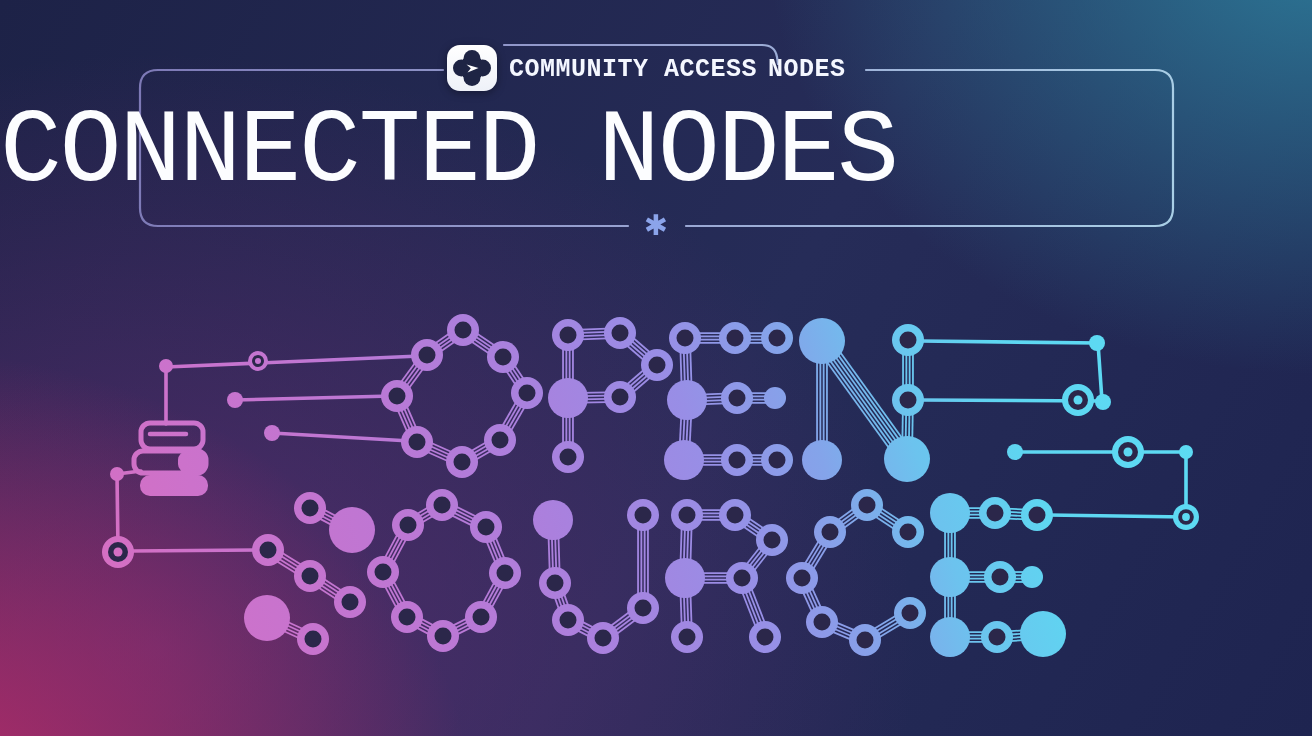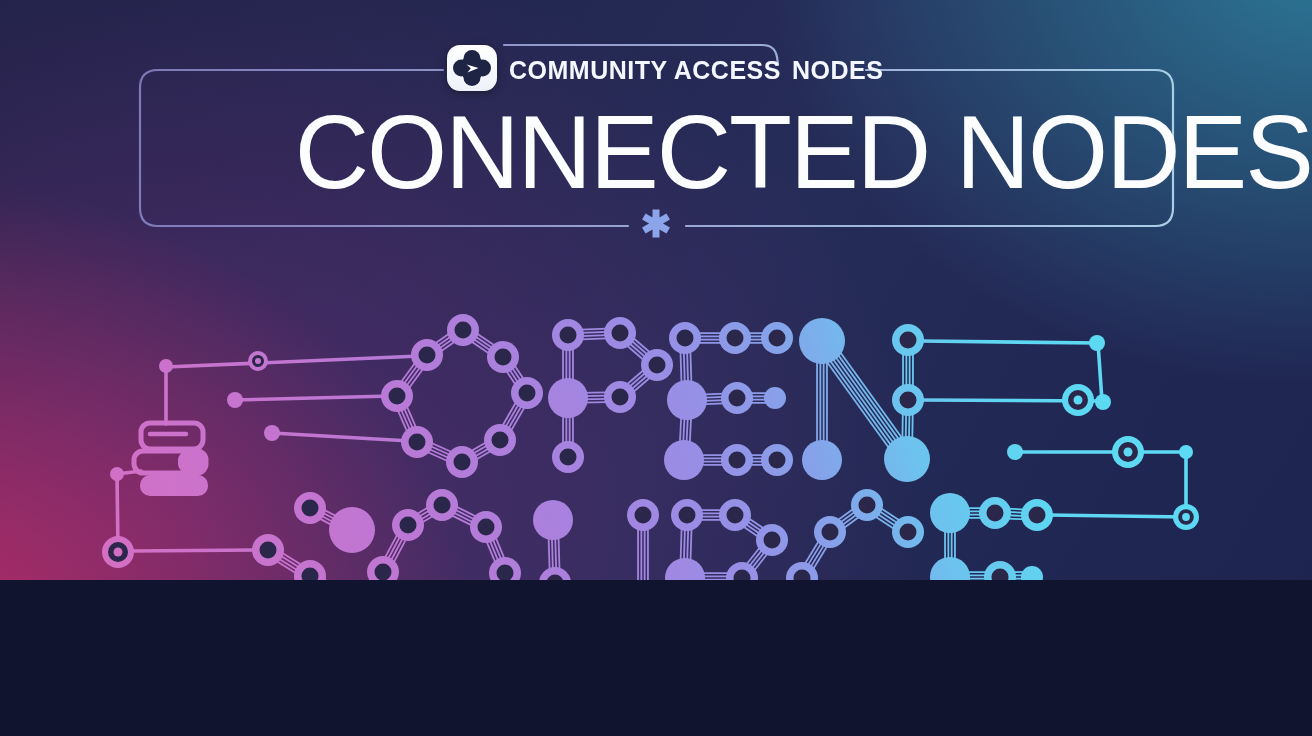--- a/index.html
+++ b/index.html
@@ -1,39 +1,39 @@
 <!DOCTYPE html>
 <html><head>
 <meta charset="utf-8">
 <style>
   html,body{margin:0;padding:0;background:#10142e;}
   .stage{
-    position:relative;width:1312px;height:580px;overflow:hidden;
-    font-family:Liberation Sans, sans-serif;
+    position:relative;width:1312px;height:736px;overflow:hidden;
+    font-family:Liberation Mono, monospace;
     background:
       radial-gradient(900px 700px at 101% -8%, rgba(45,125,155,0.95), rgba(45,125,155,0) 62%),
       radial-gradient(1000px 820px at -8% 112%, rgba(199,44,106,0.92), rgba(199,44,106,0) 58%),
       radial-gradient(1150px 900px at 12% 88%, rgba(122,48,128,0.55), rgba(122,48,128,0) 66%),
       linear-gradient(120deg,#1d2247 0%,#262c58 55%,#1e2450 100%);
   }
   .art{position:absolute;left:0;top:0;width:1312px;height:736px;}
   .badge-icon{
     position:absolute;left:447px;top:45px;width:50px;height:46px;
     background:linear-gradient(180deg,#ffffff,#eef1f8);
     border-radius:13px;box-shadow:0 2px 8px rgba(0,0,0,0.35);
   }
   .badge-icon svg{position:absolute;left:0;top:0;}
   .badge-text{
     position:absolute;left:509px;top:57px;display:flex;gap:11px;align-items:baseline;
     color:#f4f7ff;font-size:25px;line-height:26px;letter-spacing:0.5px;white-space:nowrap;
   }
   .badge-text .reg{font-weight:600;}
   .badge-text .bold{font-weight:800;}
   .page-title{
-    position:absolute;left:0;right:0;top:101px;margin:0;text-align:right;
+    position:absolute;left:0;right:0;top:101px;margin:0;text-align:left;
     font-size:103px;font-weight:500;letter-spacing:-2px;line-height:1;
     color:#fcfdff;white-space:nowrap;
   }
   .asterisk{
     position:absolute;left:0;right:0;top:205px;text-align:center;
     font-size:37px;line-height:40px;color:#8ba4ea;font-weight:700;
   }
 </style>
 </head>
 <body>

